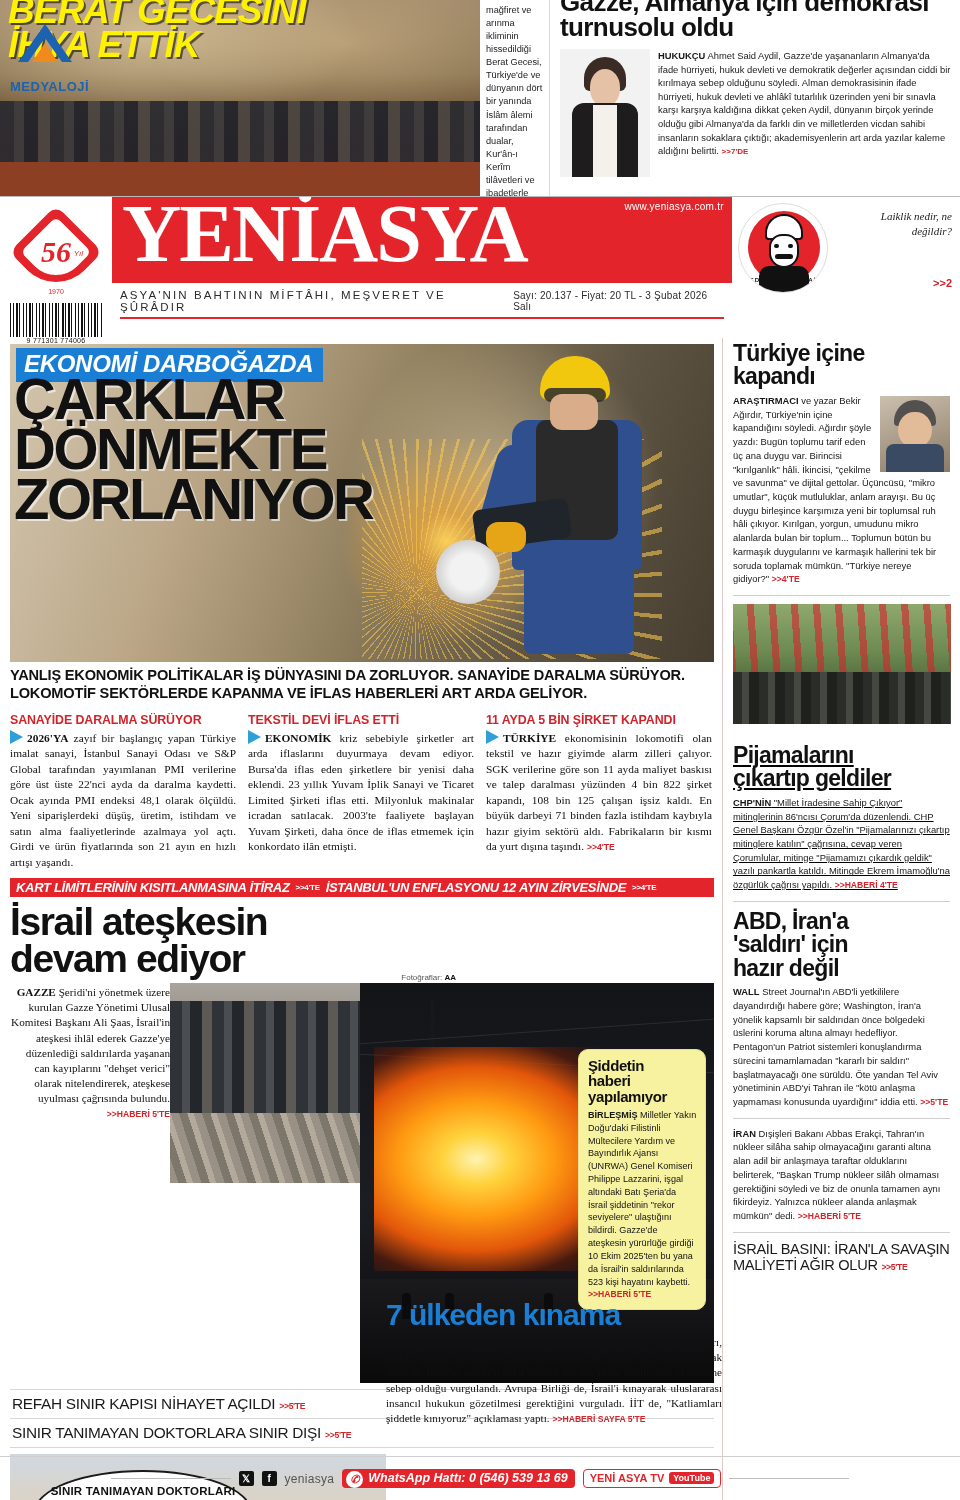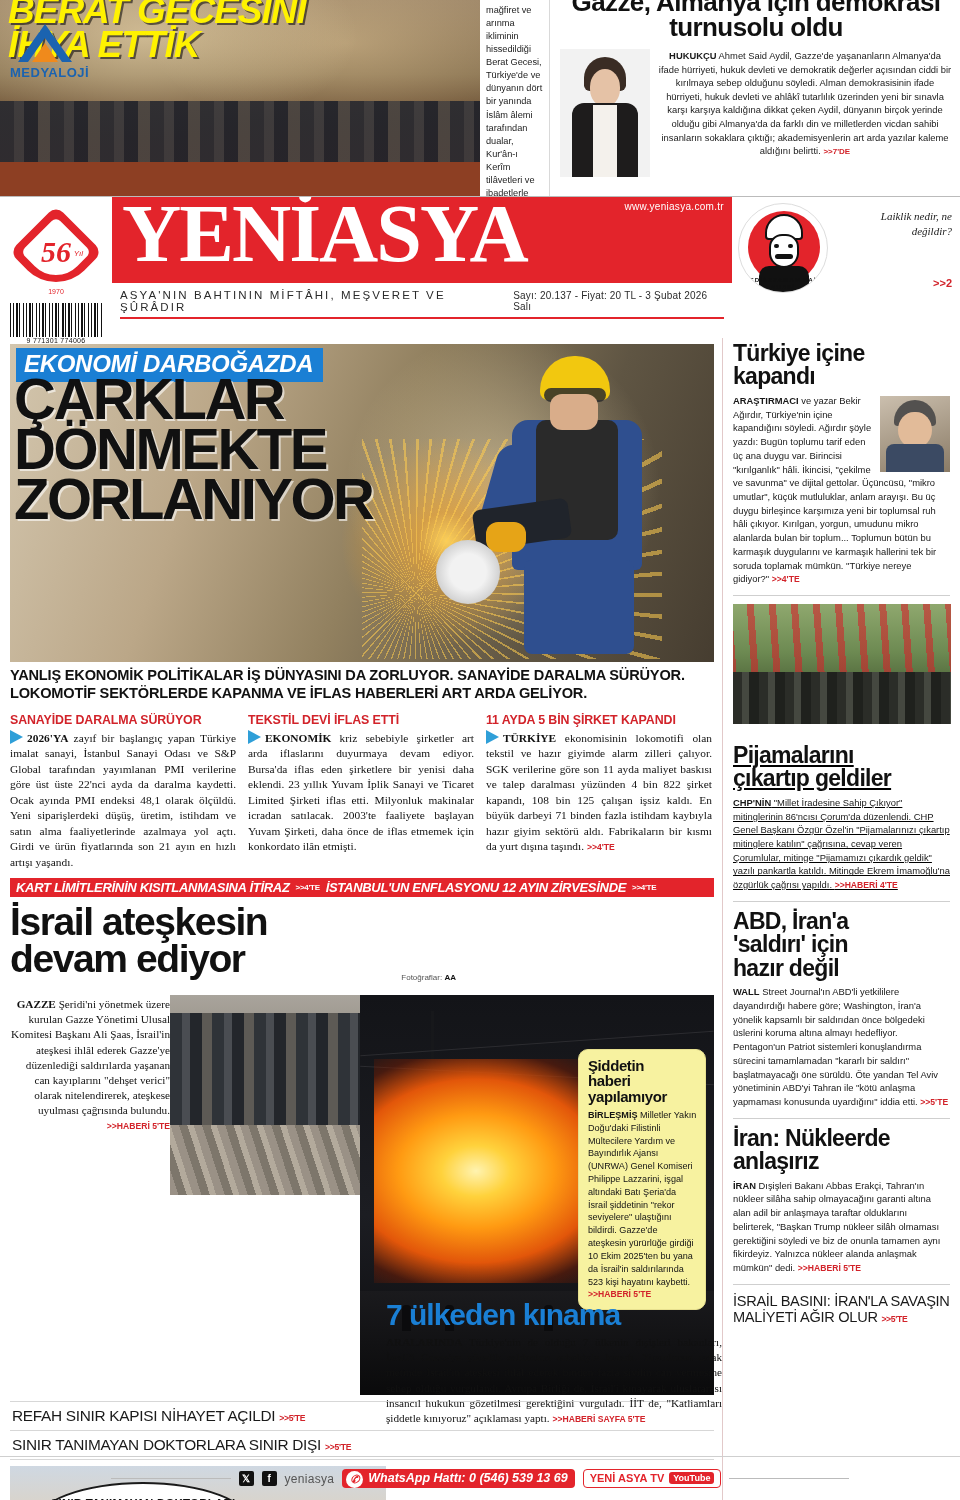--- a/index.html
+++ b/index.html
@@ -31,27 +31,27 @@
   }
   .ts-photo .carpet { position:absolute; left:0; right:0; bottom:0; height:34px; background:#8d3f23; }
   .ts-head {
     position:absolute; left:8px; top:-6px; width:380px;
     font-family:"Liberation Sans", sans-serif; font-weight:bold; font-style:italic;
     font-size:37px; line-height:.93; color:#FFF200; letter-spacing:-1px;
     text-shadow: 2px 2px 0 rgba(0,0,0,.55);
   }
   .medyaloji { position:absolute; left:10px; top:20px; width:70px; text-align:center; z-index:4; }
   .medyaloji .m-mark { width:62px; height:44px; margin:0 auto; position:relative; }
-  .medyaloji .m-label { font-size:13px; font-weight:bold; color:#1b63b0; letter-spacing:.5px; margin-top:1px;}
+  .medyaloji .m-label { font-size:13px; font-weight:bold; color:#1b63b0; letter-spacing:.5px; margin-top:15px;}
 
   .ts-col { width:70px; padding:4px 6px 0 6px; font-family:"Liberation Sans",sans-serif;
             font-size:9.2px; line-height:1.42; color:#1b1b1b; border-right:1px solid #d9d9d9; }
   .ts-col .ref { color:#d2232a; font-weight:bold; font-size:8px; }
 
-  .ts-right { flex:1; padding:0 8px 0 10px; position:relative;text-align:center; }
+  .ts-right { flex:1; padding:0 8px 0 10px; position:relative; }
   .ts-right h2 { font-size:26px; line-height:.98; font-weight:bold; color:#111; letter-spacing:-.6px;
                  margin-top:-10px; }
   .ts-right .body { display:flex; gap:8px; margin-top:8px; }
   .ts-portrait { width:90px; height:128px; flex:none; position:relative; overflow:hidden; background:#efefef; }
   .ts-portrait .bg { position:absolute; inset:0; background:#f2f2f2; }
   .ts-portrait .hair { position:absolute; left:24px; top:8px; width:42px; height:34px; background:#3a2c24; border-radius:22px 22px 6px 6px; }
   .ts-portrait .face { position:absolute; left:30px; top:20px; width:30px; height:38px; background:#e5c2a6; border-radius:15px/18px; }
   .ts-portrait .jacket { position:absolute; left:12px; top:54px; width:66px; height:74px; background:#1e1c1c; border-radius:12px 12px 0 0; }
   .ts-portrait .shirt { position:absolute; left:33px; top:56px; width:24px; height:72px; background:#f4f1ec; }
   .ts-text { font-size:9.4px; line-height:1.45; color:#1b1b1b; }
@@ -151,21 +151,21 @@
   .ref { color:#d2232a; font-weight:bold; font-size:8.6px; font-family:"Liberation Sans",sans-serif; }
 
   .redbar { margin-top:8px; width:704px; background:#e3242b; color:#fff; height:19px;
     display:flex; align-items:center; gap:6px; padding:0 6px; font-weight:bold; font-size:13px;
     font-style:italic; letter-spacing:-.3px; }
   .redbar .rref { font-size:8px; font-style:normal; }
 
   
   .israel { margin-top:6px; width:704px; position:relative; }
   .israel h1 { font-size:39px; font-weight:bold; line-height:.95; letter-spacing:-1.4px; color:#111; width:370px; }
-  .israel .row { display:flex; gap:0; margin-top:18px;justify-content:center; }
+  .israel .row { display:flex; gap:0; margin-top:6px;justify-content:center; }
   .israel .lead-text { width:160px; font-family:"Liberation Serif",serif; font-size:11.2px; line-height:1.35;
     text-align:right; color:#111; padding-top:2px; }
   .israel .lead-text b { font-weight:bold; }
   .ph-credit { position:absolute; right:258px; top:70px; font-size:8px; color:#555; }
   .ph-credit b { color:#111; }
 
   .gz-photo { width:190px; height:200px; position:relative; overflow:hidden;
     background: linear-gradient(180deg,#a9a49c 0%, #8d867c 35%, #6c665d 70%, #55504a 100%); }
   .gz-photo .crowd { position:absolute; left:0; right:0; top:18px; height:120px;
     background: repeating-linear-gradient(90deg,#2f3338 0 12px,#4a4d52 12px 20px,#23262b 20px 32px,#5d5a55 32px 42px); }
@@ -492,24 +492,20 @@
         </div>
         <div class="rc-p">
           <b>WALL</b><span> Street Journal'ın ABD'li yetkililere dayandırdığı habere göre; Washington, İran'a yönelik kapsamlı bir saldırıdan önce bölgedeki üslerini koruma altına almayı hedefliyor. Pentagon'un Patriot sistemleri konuşlandırma sürecini tamamlamadan "kararlı bir saldırı" başlatmayacağı öne sürüldü. Öte yandan Tel Aviv yönetiminin ABD'yi Tahran ile "kötü anlaşma yapmaması konusunda uyardığını" iddia etti.</span>
           <span class="ref">&gt;&gt;5'TE</span>
         </div>
       </div>
 
       <div class="rc-sep"></div>
 
       <div>
-        <div class="rc-h">
-          <span>İran: Nükleerde</span><br>
-          <span>anlaşırız</span>
-        </div>
         <div class="rc-p">
           <b>İRAN</b><span> Dışişleri Bakanı Abbas Erakçi, Tahran'ın nükleer silâha sahip olmayacağını garanti altına alan adil bir anlaşmaya taraftar olduklarını belirterek, "Başkan Trump nükleer silâh olmaması gerektiğini söyledi ve biz de onunla tamamen aynı fikirdeyiz. Yalnızca nükleer alanda anlaşmak mümkün" dedi.</span>
           <span class="ref">&gt;&gt;HABERİ 5'TE</span>
         </div>
       </div>
 
       <div class="rc-sep"></div>
 
       <div class="rc-sub">
         <span>İSRAİL BASINI: İRAN'LA SAVAŞIN MALİYETİ AĞIR OLUR</span>

